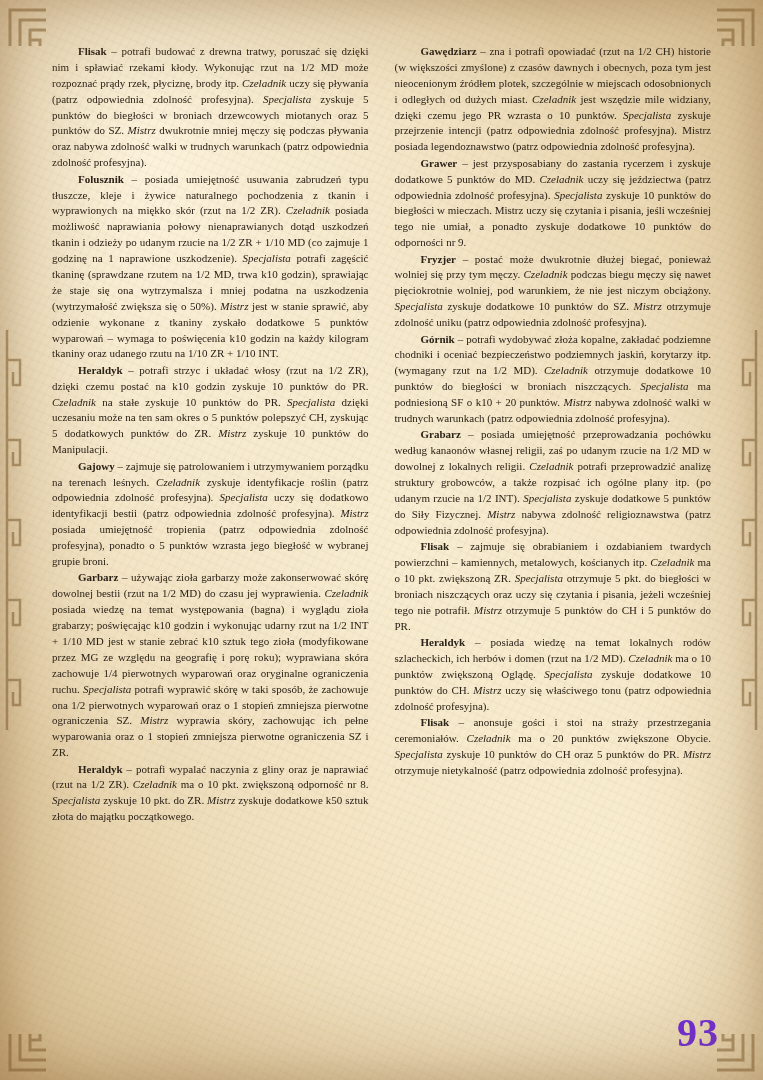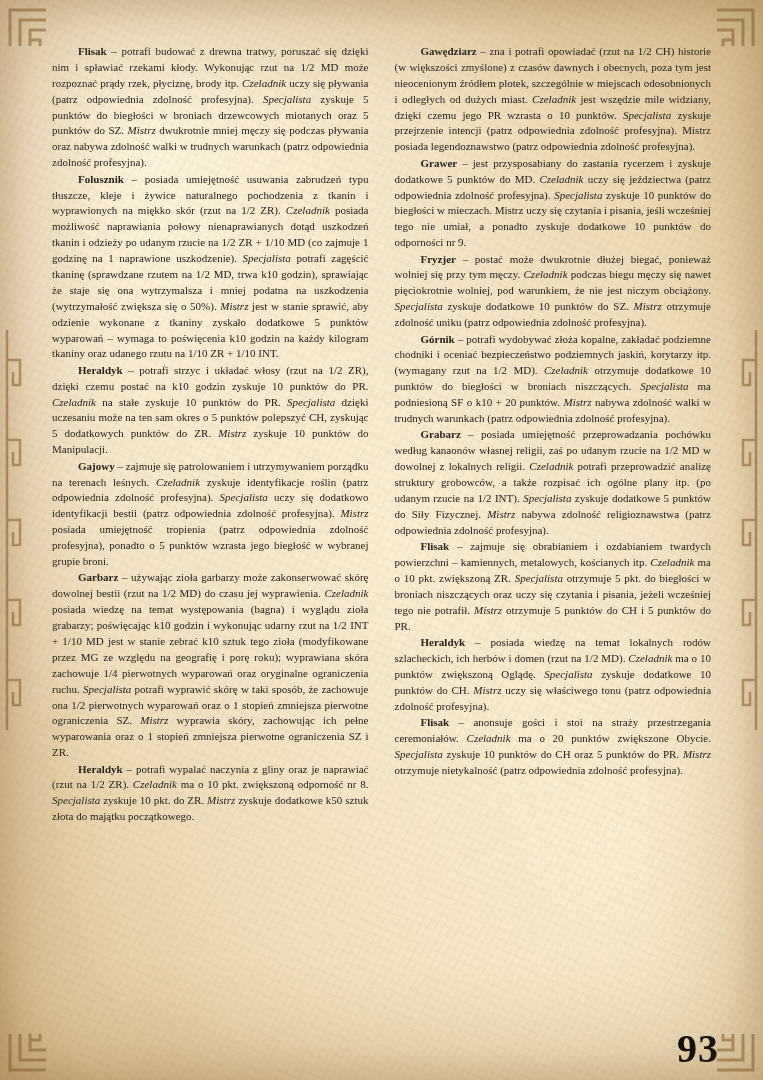--- a/index.html
+++ b/index.html
@@ -80,25 +80,25 @@
     font-weight: bold;
   }
   .entry i {
     font-style: italic;
   }
 
   
   .page-number {
     position: absolute;
     right: 44px;
-    bottom: 8px;
+    bottom: 24px;
     font-family: "Liberation Serif", serif;
     font-weight: bold;
     font-size: 40px;
-    color: #000000;
+    color: #6d28d9;
     letter-spacing: 1px;
     text-align: right;
   }
 </style>
 </head>
 <body>
 
 <div class="page-bg"></div>
 
 <svg class="ornament orn-tl" width="120" height="120" viewBox="0 0 120 120">

